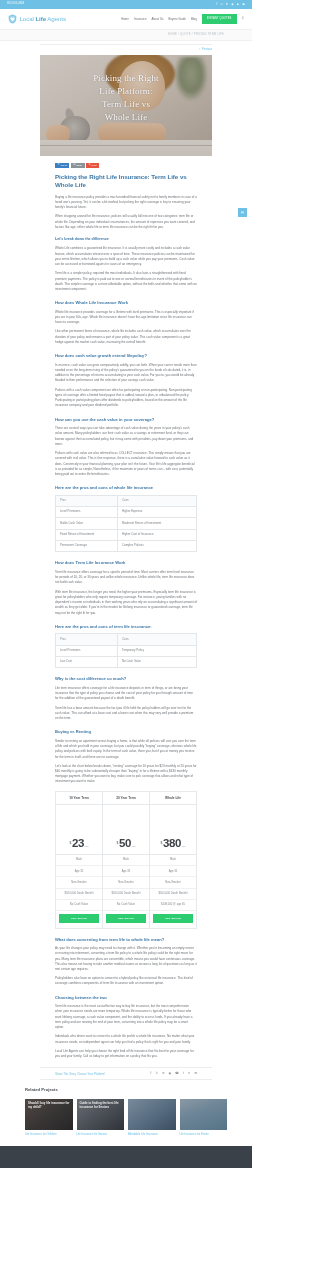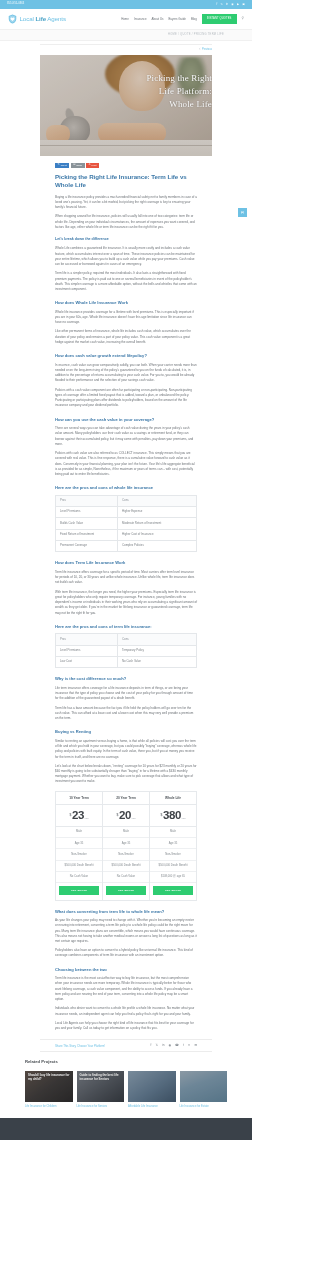--- a/index.html
+++ b/index.html
@@ -112,21 +112,21 @@
   .hero-bunny-ear { position:absolute; left:26px; bottom:33px; width:8px; height:15px; border-radius:50%;
     background:#b9b4ae; transform: rotate(-18deg); filter: blur(.7px); }
   .hero-hand { position:absolute; left:6px; bottom:13px; width:24px; height:18px; border-radius:8px;
     background: linear-gradient(160deg,#f3d3b4,#e0b28a); filter: blur(.6px); }
   .hero-table { position:absolute; left:0; right:0; bottom:0; height:16px;
     background: linear-gradient(180deg,#efeae4 0%, #e6e0d8 100%); }
   .hero-table:after { content:""; position:absolute; left:0; right:0; top:5px; height:.5px; background:rgba(160,150,140,.5); }
   .hero-scrim { position: absolute; inset: 0; background: rgba(60,55,50,0.20); }
   .hero-title {
     position: absolute; left: 0; right: 0; top: 17px;
-    text-align: right;
+    text-align: center;
     font-family: "Liberation Serif", serif;
     color: #ffffff;
     font-size: 9px;
     line-height: 1.45;
     letter-spacing: .15px;
     text-shadow: 0 .4px 1.2px rgba(0,0,0,.45);
   }
 
   
   .content { margin: 0 55px; padding-top: 7px; }
@@ -201,21 +201,21 @@
     font-size: 3.2px; font-weight: 700; color: #4f555a;
     padding: 4px 0 3.5px;
     border-bottom: .4px solid #e6e9ec;
   }
   .pcol-price {
     padding: 4.5px 0 4.5px;
     border-bottom: .4px solid #e6e9ec;
     display: flex; align-items: baseline; justify-content: center; gap: .6px;
   }
   .cur { font-size: 3.4px; color: #4f555a; position: relative; top: -3.4px; }
-  .amt { font-size: 11.5px; font-weight: 700; color: #3f4348; letter-spacing: -.35px; line-height: 1; }
+  .amt { font-size: 11.5px; font-weight: 700; color: #3f4348; letter-spacing: -.35px; line-height: 1; margin-top: 28px; }
   .per { font-size: 2.4px; color: #9aa0a5; position: relative; top: -.2px; }
   .prow {
     font-size: 2.75px; color: #868c91;
     padding: 3.3px 1px;
     border-bottom: .4px solid #eef0f2;
     line-height: 1.3;
   }
   .pbtnrow { padding: 3.6px 3px 4.2px; }
   .pbtn {
     display: block; background: #2ecc71; color: #ffffff;
@@ -327,20 +327,21 @@
       <div class="hero-arm"></div>
       <div class="hero-bunny-ear"></div>
       <div class="hero-bunny"></div>
       <div class="hero-hand"></div>
       <div class="hero-table"></div>
     </div>
     <div class="hero-scrim"></div>
     <div class="hero-title">
       <div>Picking the Right</div>
       <div>Life Platform:</div>
+      <div>Term Life vs</div>
       <div>Whole Life</div>
     </div>
   </div>
 
   <div class="content">
 
     <div class="share-row">
       <div class="share-btn share-tw">
         <span class="gl">𝕏</span>
         <span>Tweet</span>
@@ -450,21 +451,21 @@
         <div class="prow">$500,000 Death Benefit</div>
         <div class="prow">No Cash Value</div>
         <div class="pbtnrow">
           <div class="pbtn">GET QUOTE</div>
         </div>
       </div>
       <div class="pcol">
         <div class="pcol-head">20 Year Term</div>
         <div class="pcol-price">
           <span class="cur">$</span>
-          <span class="amt">20</span>
+          <span class="amt">50</span>
           <span class="per">/mo</span>
         </div>
         <div class="prow">Male</div>
         <div class="prow">Age 35</div>
         <div class="prow">Non-Smoker</div>
         <div class="prow">$500,000 Death Benefit</div>
         <div class="prow">No Cash Value</div>
         <div class="pbtnrow">
           <div class="pbtn">GET QUOTE</div>
         </div>

